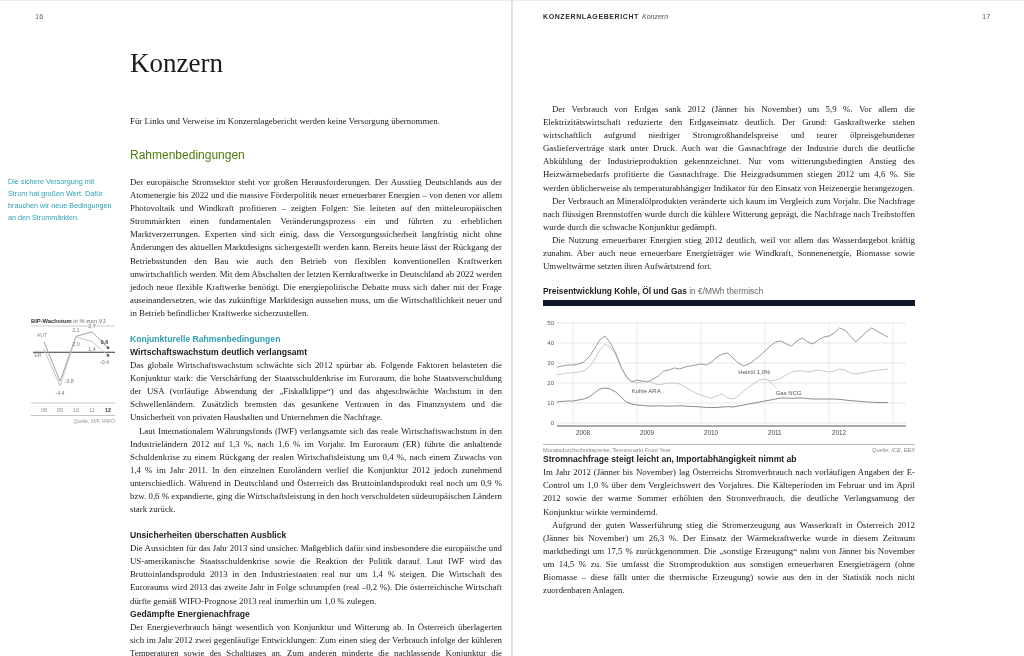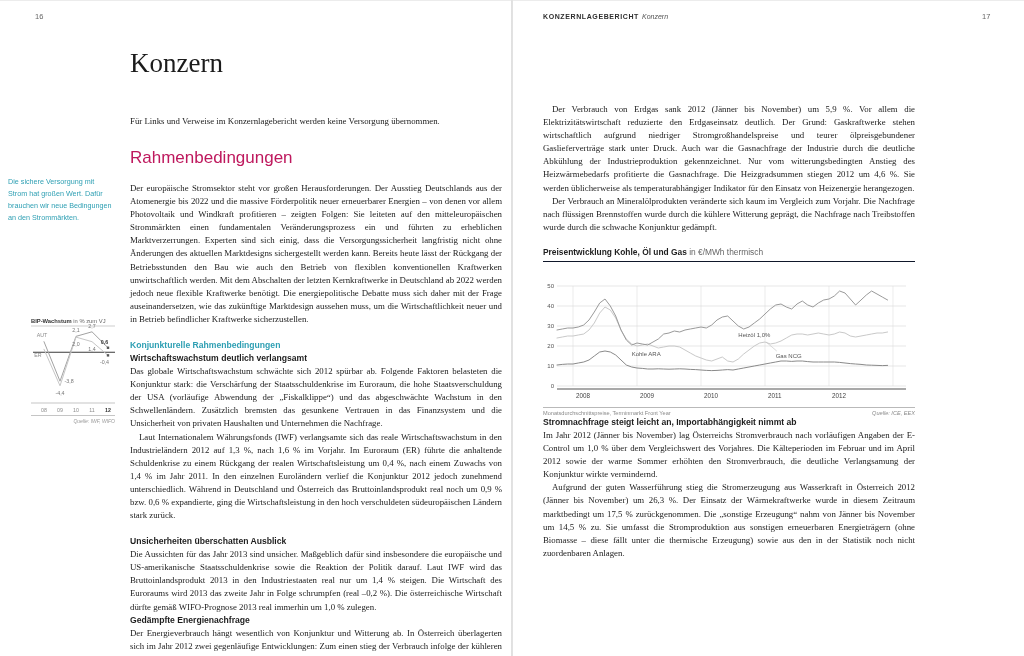--- a/index.html
+++ b/index.html
@@ -17,35 +17,35 @@
   .header-right{position:absolute;left:543px;top:13px;
                 font:bold 7px "Liberation Sans",sans-serif;letter-spacing:.6px;color:#2e2e2e;}
   .header-right .sub{font-weight:normal;font-style:italic;letter-spacing:0;margin-left:3px;color:#555;}
 
   .col{position:absolute;width:372px;}
   .col-left{left:130px;top:48px;}
   .col-right{left:543px;top:103px;}
 
   h1.doc-title{font:400 27px "Liberation Serif",serif;color:#1b1b1b;margin:0 0 36px 0;}
   p.disclaimer{font-size:8.8px;line-height:13px;margin:0 0 20px 0;}
-  h2.section{font-family:"Liberation Sans",sans-serif;font-weight:normal;font-size:17px;
-             color:#be185d;margin:0 0 14px 0;}
+  h2.section{font-family:"Liberation Sans",sans-serif;font-weight:normal;font-size:12px;
+             color:#4d7c0f;margin:0 0 14px 0;}
   p.body{font-size:8.8px;line-height:13.1px;text-align:justify;margin:0;hyphens:auto;}
   p.ind{text-indent:9px;}
   .kicker{font:bold 8.6px "Liberation Sans",sans-serif;margin:13px 0 0 0;line-height:13px;}
   h3.sub{font:bold 8.6px "Liberation Sans",sans-serif;color:#1e1e1e;margin:0;line-height:13px;}
 
   .margin-note{position:absolute;left:8px;top:176px;width:107px;text-align:left;
                font:7.2px "Liberation Sans",sans-serif;line-height:1.65;}
 
   .mini-chart{position:absolute;left:31px;top:316px;width:84px;}
 
   .chart-block{margin-top:13px;}
   .chart-title{font:bold 8.4px "Liberation Sans",sans-serif;color:#1e1e1e;
-               border-bottom:1px solid #0f172a;padding-bottom:4px;margin-bottom:18px;}
+               border-bottom:6px solid #0f172a;padding-bottom:4px;margin-bottom:11px;}
   .chart-title .unit{font-weight:normal;color:#666;}
   .chart-foot{display:flex;justify-content:space-between;border-top:1px solid #b9b9b9;
               padding-top:2px;margin-top:1px;font:5.6px "Liberation Sans",sans-serif;color:#8a8a8a;}
   .chart-foot .src{font-style:italic;}
   .after-chart{margin-top:15px;}
 </style>
 </head>
 <body>
 
 <div class="spread">
@@ -109,20 +109,21 @@
 
   <div>
     <div class="header-right">
       <span>KONZERNLAGEBERICHT</span><span class="sub">Konzern</span>
     </div>
     <div class="pagenum right">17</div>
 
     <div class="col col-right">
       <p class="body ind">Der Verbrauch von Erdgas sank 2012 (Jänner bis November) um 5,9 %. Vor allem die Elektrizitätswirtschaft reduzierte den Erdgaseinsatz deutlich. Der Grund: Gaskraftwerke stehen wirtschaftlich aufgrund niedriger Stromgroßhandelspreise und teurer ölpreisgebundener Gaslieferverträge stark unter Druck. Auch war die Gasnachfrage der Industrie durch die deutliche Abkühlung der Industrieproduktion gekennzeichnet. Nur vom witterungsbedingten Anstieg des Heizwärmebedarfs profitierte die Gasnachfrage. Die Heizgradsummen stiegen 2012 um 4,6 %. Sie werden üblicherweise als temperaturabhängiger Indikator für den Einsatz von Heizenergie herangezogen.</p>
       <p class="body ind">Der Verbrauch an Mineralölprodukten veränderte sich kaum im Vergleich zum Vorjahr. Die Nachfrage nach flüssigen Brennstoffen wurde durch die kühlere Witterung geprägt, die Nachfrage nach Treibstoffen wurde durch die schwache Konjunktur gedämpft.</p>
+      <p class="body ind">Die Nutzung erneuerbarer Energien stieg 2012 deutlich, weil vor allem das Wasserdargebot kräftig zunahm. Aber auch neue erneuerbare Energieträger wie Windkraft, Sonnenenergie, Biomasse sowie Umweltwärme setzten ihren Aufwärtstrend fort.</p>
 
       <div class="chart-block">
         <div class="chart-title">
           <span>Preisentwicklung Kohle, Öl und Gas</span>
           <span class="unit"> </span><span class="unit">in €/MWh thermisch</span>
         </div>
         <svg width="367" height="122" viewBox="0 0 367 122">
             <line x1="14" y1="106" x2="363" y2="106" stroke="#cfcfcf" stroke-width="0.5"></line>
             <text x="11" y="108" font-size="6" fill="#555" text-anchor="end" font-family="&quot;Liberation Sans&quot;, sans-serif">0</text>
             <line x1="14" y1="86" x2="363" y2="86" stroke="#cfcfcf" stroke-width="0.5"></line>

